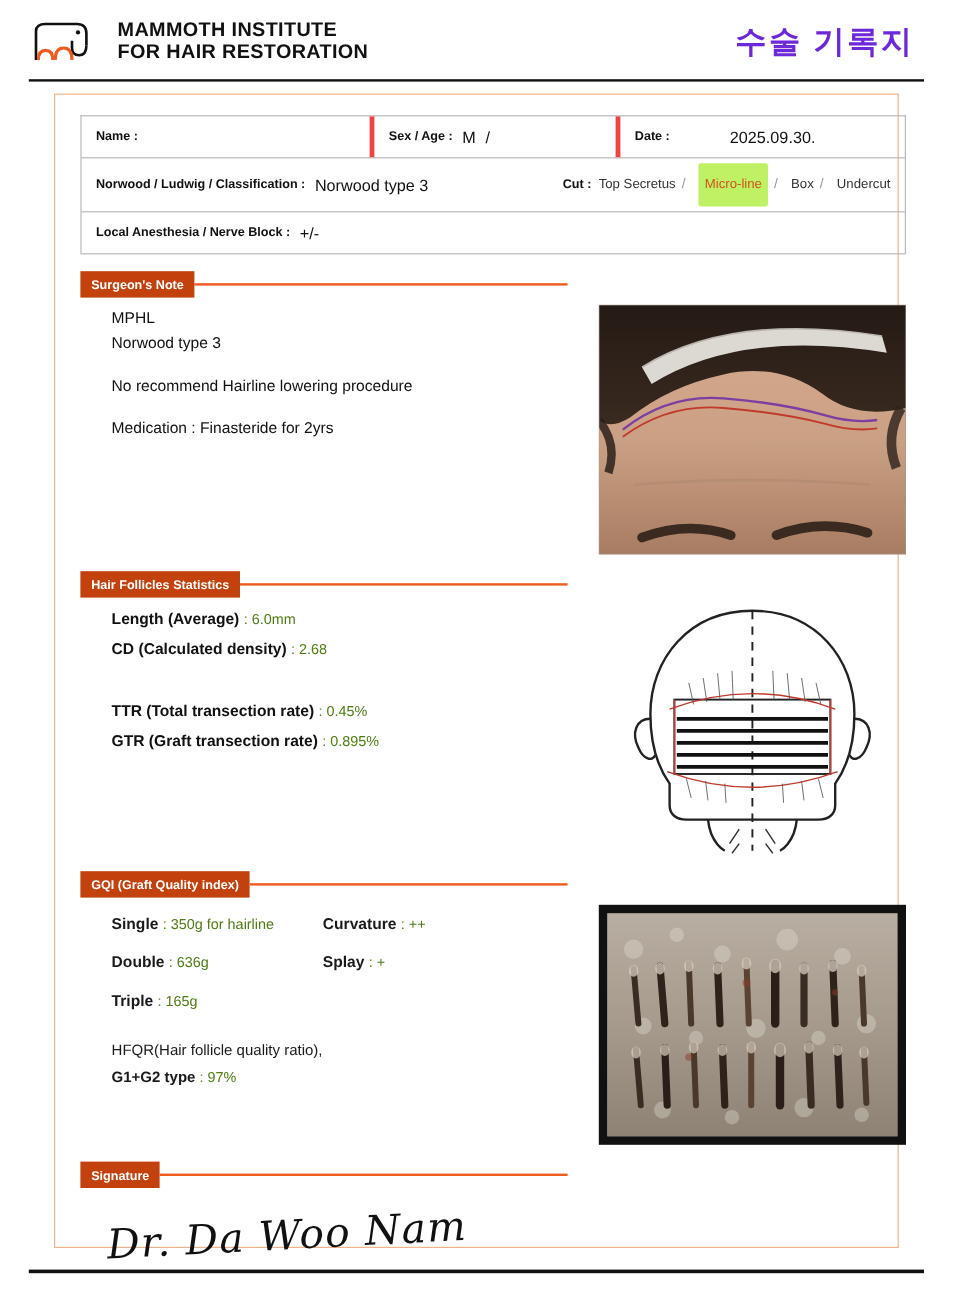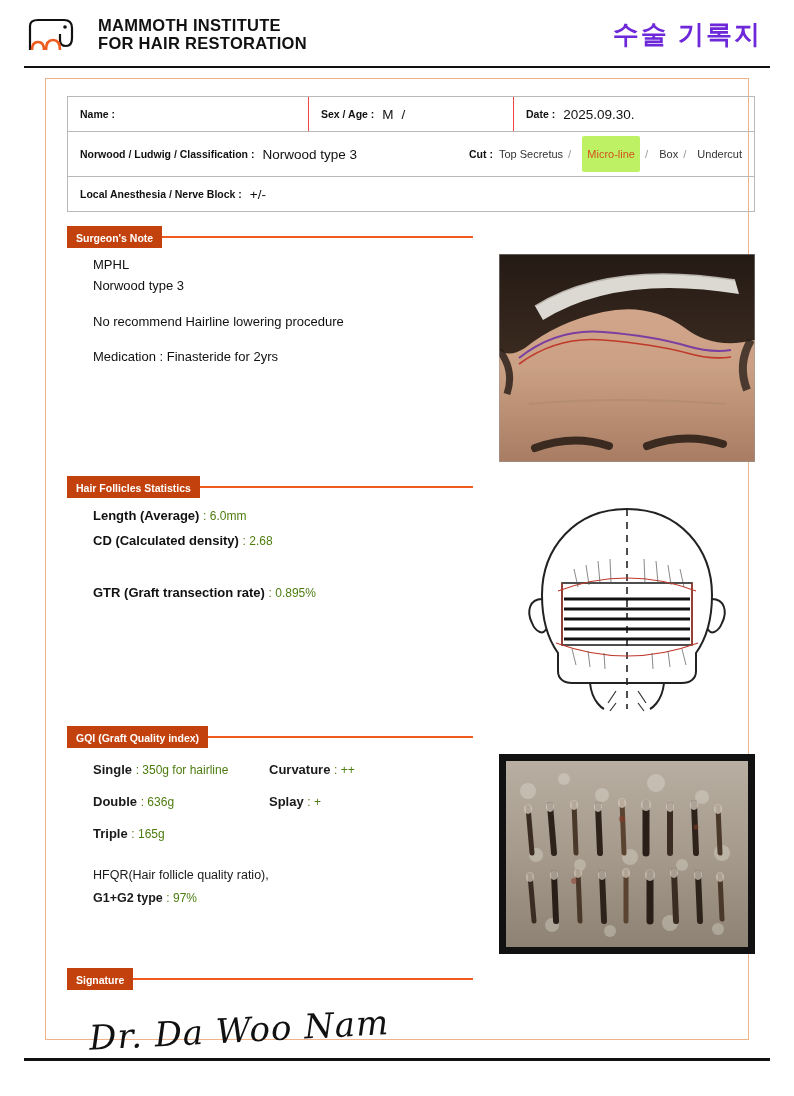--- a/index.html
+++ b/index.html
@@ -73,35 +73,35 @@
     display: flex;
     border-bottom: 1px solid #b9b9b9;
     min-height: 35px;
   }
   .cell {
     display: flex;
     align-items: center;
     padding: 4px 12px;
     font-size: 11.5px;
   }
-  .cell + .cell { border-left: 1px solid #ef4444; }
+  .cell + .cell { border-left: 4px solid #ef4444; }
   .lbl {
     font-weight: bold;
     color: #111;
     white-space: nowrap;
     font-size: 10.5px;
   }
   .val {
     margin-left: 8px;
     font-size: 13.5px;
     color: #111;
   }
   .c-name { width: 240px; }
   .c-sex { width: 205px; }
-  .c-date { flex: 1; }
+  .c-date { flex: 1; gap: 42px; }
   .c-class { flex: 1; }
   .c-cut { margin-left: auto; display: flex; align-items: center; gap: 0; }
   .cut-opts { font-size: 11px; color: #333; margin-left: 6px; }
   .cut-sep { color: #999; padding: 0 5px; }
   .cut-hl {
     background: #bef264;
     color: #d2521b;
     padding: 12px 5px;
     border-radius: 2px;
   }
@@ -350,20 +350,24 @@
       <div class="stat-line">
         <b>Length (Average)</b>
         <span class="stat-val">: 6.0mm</span>
       </div>
       <div class="stat-line">
         <b>CD (Calculated density)</b>
         <span class="stat-val">: 2.68</span>
       </div>
       <div class="note-gap"></div>
       <div class="note-gap"></div>
+      <div class="stat-line">
+        <b>TTR (Total transection rate)</b>
+        <span class="stat-val">: 0.45%</span>
+      </div>
       <div class="stat-line">
         <b>GTR (Graft transection  rate)</b>
         <span class="stat-val">: 0.895%</span>
       </div>
     </div>
     <div class="body-right">
       <div class="scalp-wrap">
         <svg viewBox="0 0 230 210" width="230" height="210">
 
           <path d="M115 6 C62 6 30 46 30 92 C30 118 36 136 46 150 L46 168 C46 176 52 180 60 180

